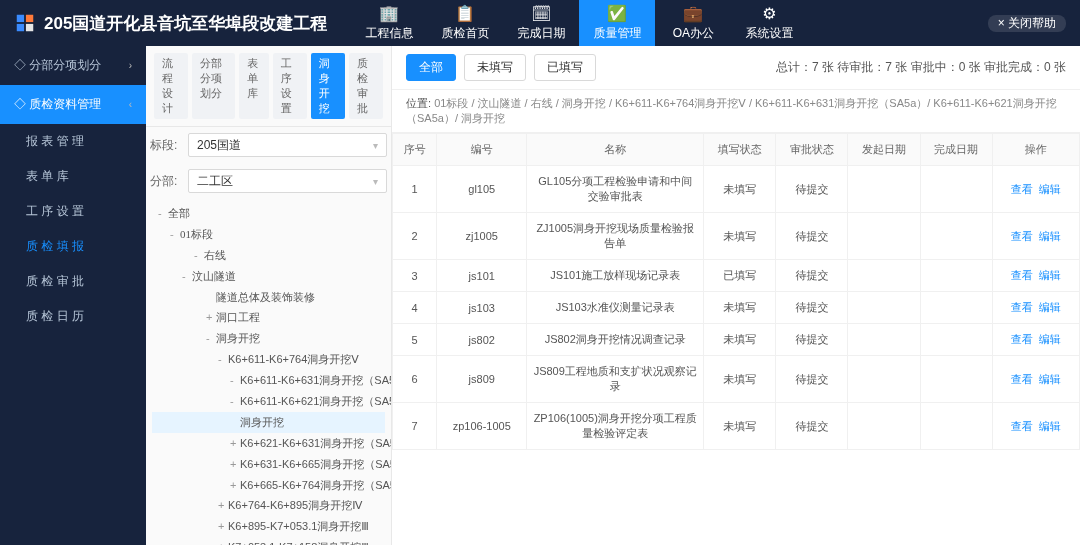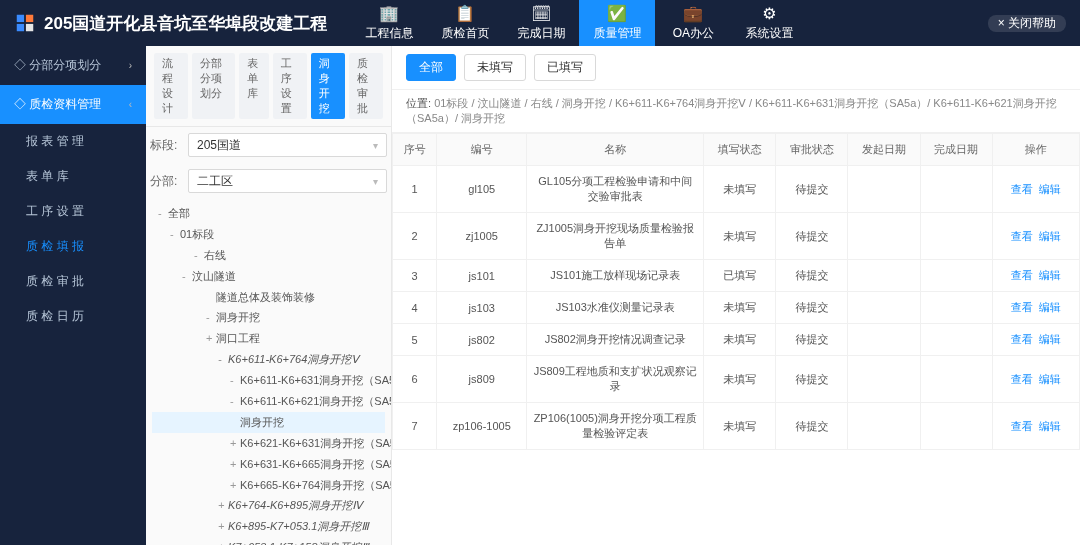--- a/index.html
+++ b/index.html
@@ -31,22 +31,22 @@
 .tab { padding: 3px 8px; background: #f0f2f5; border-radius: 2px; cursor: pointer; color: #666; }
 .tab.active { background: #1890ff; color: #fff; }
 .sel-row { display: flex; align-items: center; padding: 6px 4px; gap: 6px; }
 .sel-row label { width: 32px; font-size: 12px; color: #666; }
 .sel-row .selbox { flex: 1; height: 24px; border: 1px solid #d9d9d9; border-radius: 2px; background: #fff; padding: 0 8px; display: flex; align-items: center; justify-content: space-between; font-size: 12px; cursor: pointer; }
 .chev { color: #bbb; font-size: 10px; }
 .tree { flex: 1; overflow: auto; padding: 4px 6px 10px 6px; font-size: 11px; line-height: 1.9; }
 .tn { white-space: nowrap; cursor: pointer; color: #555; }
 .tn .tg { display: inline-block; width: 10px; color: #999; }
 .tn.sel { background: #e6f4ff; }
-.i1 { padding-left: 6px; } .i2 { padding-left: 18px; } .i3 { padding-left: 30px; }
-.i4 { padding-left: 42px; } .i5 { padding-left: 54px; } .i6 { padding-left: 66px; font-style: italic; }
+.i1 { padding-left: 6px; } .i2 { padding-left: 18px; font-family: Liberation Serif, serif; } .i3 { padding-left: 30px; }
+.i4 { padding-left: 42px; } .i5 { padding-left: 54px; } .i6 { padding-left: 66px; }
 .i7 { padding-left: 78px; }
 
 
 .main { flex: 1; display: flex; flex-direction: column; overflow: hidden; }
 .toolbar { display: flex; align-items: center; padding: 8px 14px; gap: 8px; border-bottom: 1px solid #f0f0f0; }
 .btn { padding: 4px 12px; border-radius: 3px; font-size: 12px; cursor: pointer; border: 1px solid #d9d9d9; background: #fff; }
 .btn.primary { background: #1890ff; color: #fff; border-color: #1890ff; }
 .summary { margin-left: auto; font-size: 12px; color: #555; }
 .crumb { padding: 6px 14px; font-size: 11px; color: #888; border-bottom: 1px solid #f0f0f0; }
 .crumb b { color: #555; font-weight: 400; }
@@ -144,40 +144,41 @@
         <span>二工区</span>
         <span class="chev">▾</span>
       </div>
     </div>
     <div class="tree" id="tree">
         <div class="tn i1"><span class="tg">-</span>全部</div>
         <div class="tn i2"><span class="tg">-</span>01标段</div>
         <div class="tn i4"><span class="tg">-</span>右线</div>
         <div class="tn i3"><span class="tg">-</span>汶山隧道</div>
         <div class="tn i5"><span class="tg"></span>隧道总体及装饰装修</div>
+        <div class="tn i5"><span class="tg">+</span>洞口工程</div>
         <div class="tn i5"><span class="tg">-</span>洞身开挖</div>
-        <div class="tn i5"><span class="tg">+</span>洞口工程</div>
         <div class="tn i6"><span class="tg">-</span>K6+611-K6+764洞身开挖Ⅴ</div>
         <div class="tn i7"><span class="tg">-</span>K6+611-K6+631洞身开挖（SA5a）</div>
         <div class="tn i7"><span class="tg">-</span>K6+611-K6+621洞身开挖（SA5a）</div>
         <div class="tn i7 sel"><span class="tg"></span>洞身开挖</div>
         <div class="tn i7"><span class="tg">+</span>K6+621-K6+631洞身开挖（SA5a）</div>
         <div class="tn i7"><span class="tg">+</span>K6+631-K6+665洞身开挖（SA5b）</div>
         <div class="tn i7"><span class="tg">+</span>K6+665-K6+764洞身开挖（SA5c）</div>
         <div class="tn i6"><span class="tg">+</span>K6+764-K6+895洞身开挖Ⅳ</div>
         <div class="tn i6"><span class="tg">+</span>K6+895-K7+053.1洞身开挖Ⅲ</div>
         <div class="tn i6"><span class="tg">+</span>K7+053.1-K7+158洞身开挖Ⅲ</div>
       </div>
   </div>
 
   <div class="main">
     <div class="toolbar">
       <span class="btn primary">全部</span>
       <span class="btn">未填写</span>
       <span class="btn">已填写</span>
+      <span class="summary">总计：7 张  待审批：7 张  审批中：0 张  审批完成：0 张</span>
     </div>
     <div class="crumb">
       <b>位置:</b> <span>01标段 / 汶山隧道 / 右线 / 洞身开挖 / K6+611-K6+764洞身开挖Ⅴ / K6+611-K6+631洞身开挖（SA5a）/ K6+611-K6+621洞身开挖（SA5a）/ 洞身开挖</span>
     </div>
     <div class="table-wrap">
       <table>
         <thead>
             <tr id="thead">
               <th>序号</th>
               <th>编号</th>

